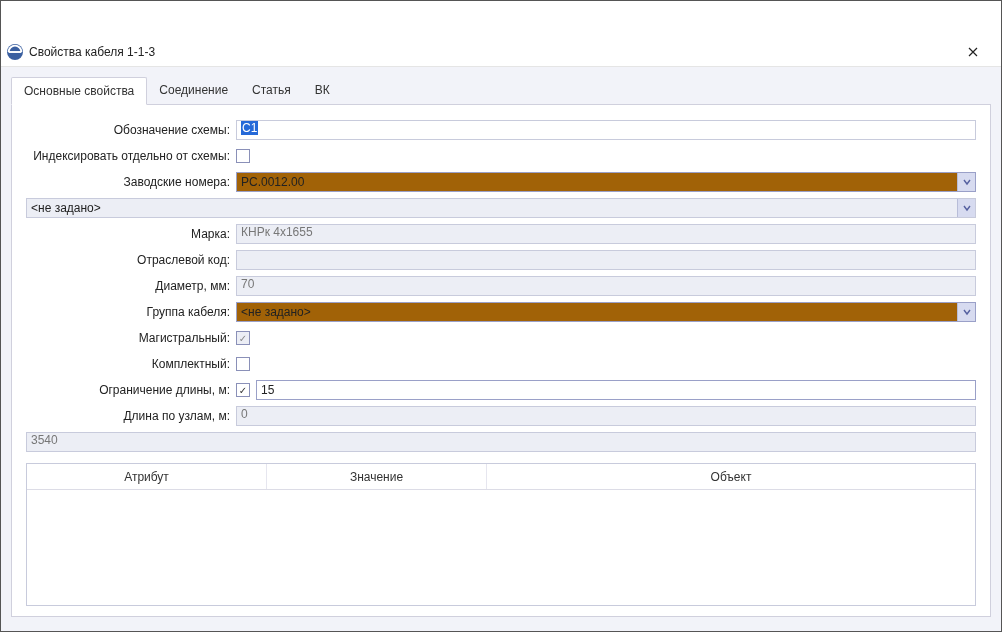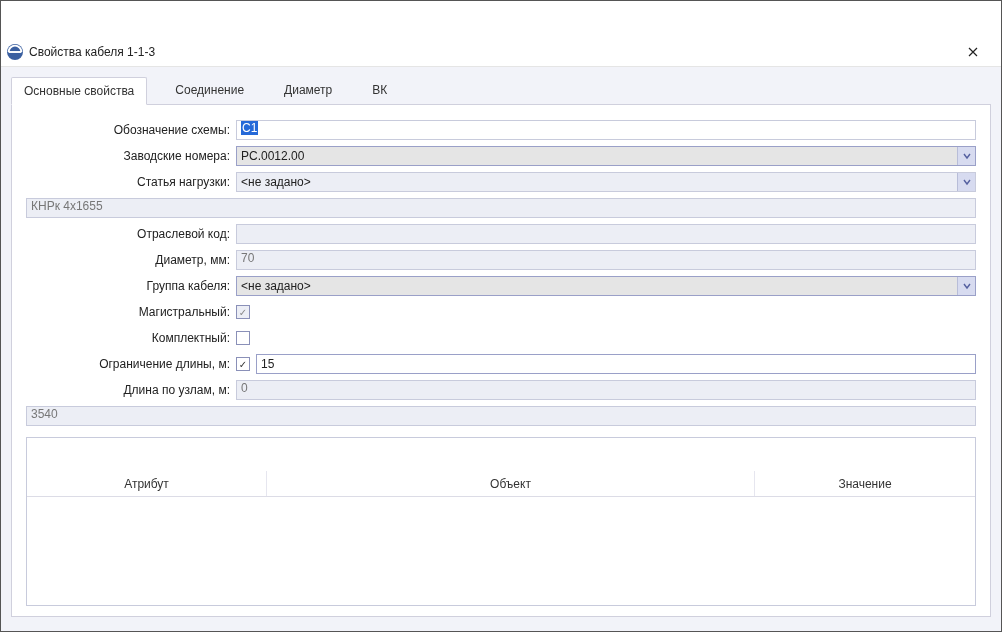--- a/index.html
+++ b/index.html
@@ -40,21 +40,21 @@
 }
 .client {
   background: #f2f3f9;
   height: calc(100% - 30px);
   display: flex;
   flex-direction: column;
   padding: 10px;
 }
 .tabs {
   display: flex;
-  gap: 16px;
+  gap: 0;
 }
 .tab {
   padding: 6px 12px;
   color: #333;
   cursor: default;
 }
 .tab.active {
   background: #fff;
   border: 1px solid #d0d0dd;
   border-bottom: 1px solid #fff;
@@ -104,21 +104,21 @@
 }
 .input-text .seltext {
   background: #2569d8;
   color: #fff;
   padding: 0 1px;
 }
 .combo {
   flex: 1;
   height: 20px;
   border: 1px solid #9aa0c8;
-  background: #e5e5e5;
+  background: #a16207;
   display: flex;
   align-items: center;
 }
 .combo.readonly { background: #eceef5; border-color: #c8cbdc; }
 .combo .cval { flex: 1; padding: 0 4px; color: #222; }
 .combo .cbtn {
   width: 18px; height: 100%;
   background: #d7dbf0;
   border-left: 1px solid #b8bdd8;
   display: flex; align-items: center; justify-content: center;
@@ -141,21 +141,20 @@
   border: 1px solid #c8cbdc;
   background: #fff;
   display: flex;
   flex-direction: column;
 }
 .thead {
   display: flex;
   height: 26px;
   border-bottom: 1px solid #dcdce6;
   color: #333;
-  margin-top: 33px;
 }
 .th {
   display: flex;
   align-items: center;
   justify-content: center;
   border-right: 1px solid #e6e6ef;
 }
 .th:last-child { border-right: none; }
 .th1 { width: 240px; }
 .th2 { width: 220px; }
@@ -197,65 +196,71 @@
         <path d="M1 1 L9 9 M9 1 L1 9" stroke="#222" stroke-width="1.2"></path>
       </svg>
   </div>
 </div>
 
 <div class="client">
 
   <div class="tabs">
     <div class="tab active">Основные свойства</div>
     <div class="tab">Соединение</div>
-    <div class="tab">Диаметр</div>
+    <div class="tab">Статья</div>
     <div class="tab">ВК</div>
   </div>
 
   <div class="panel">
     <div class="form">
 
       <div class="row">
         <div class="label">Обозначение схемы:</div>
         <div class="field">
           <div class="input-text readonly selected"><span class="seltext">С1</span></div>
         </div>
       </div>
 
 
+      <div class="row">
+        <div class="label">Индексировать отдельно от схемы:</div>
+        <div class="field">
+          <span class="chk"></span>
+        </div>
+      </div>
 
       <div class="row">
         <div class="label">Заводские номера:</div>
         <div class="field">
           <div class="combo">
             <span class="cval">PC.0012.00</span>
             <span class="cbtn">
                 <svg viewBox="0 0 8 8">
                   <path d="M1 2 L4 6 L7 2" stroke="#5560a0" fill="none" stroke-width="1.4"></path>
                 </svg>
               </span>
           </div>
         </div>
       </div>
 
       <div class="row">
-        <div class="label">Статья нагрузки:</div>
         <div class="field">
           <div class="combo readonly">
             <span class="cval">&lt;не задано&gt;</span>
             <span class="cbtn">
                 <svg viewBox="0 0 8 8">
                   <path d="M1 2 L4 6 L7 2" stroke="#5560a0" fill="none" stroke-width="1.4"></path>
                 </svg>
               </span>
           </div>
         </div>
       </div>
 
       <div class="row">
+        <div class="label">Марка:</div>
         <div class="field">
           <div class="input-text readonly">КНРк 4х1655</div>
         </div>
       </div>
 
 
       <div class="row">
         <div class="label">Отраслевой код:</div>
         <div class="field">
           <div class="input-text readonly"></div>
@@ -316,22 +321,22 @@
         <div class="field">
           <div class="input-text readonly">3540</div>
         </div>
       </div>
 
     </div>
 
     <div class="tablewrap">
       <div class="thead">
         <div class="th th1">Атрибут</div>
+        <div class="th th2">Значение</div>
         <div class="th th3">Объект</div>
-        <div class="th th2">Значение</div>
       </div>
       <div class="tbody"></div>
     </div>
   </div>
 
   <div class="footer">
     <div class="btn">ОК</div>
     <div class="btn">Отмена</div>
   </div>
 

